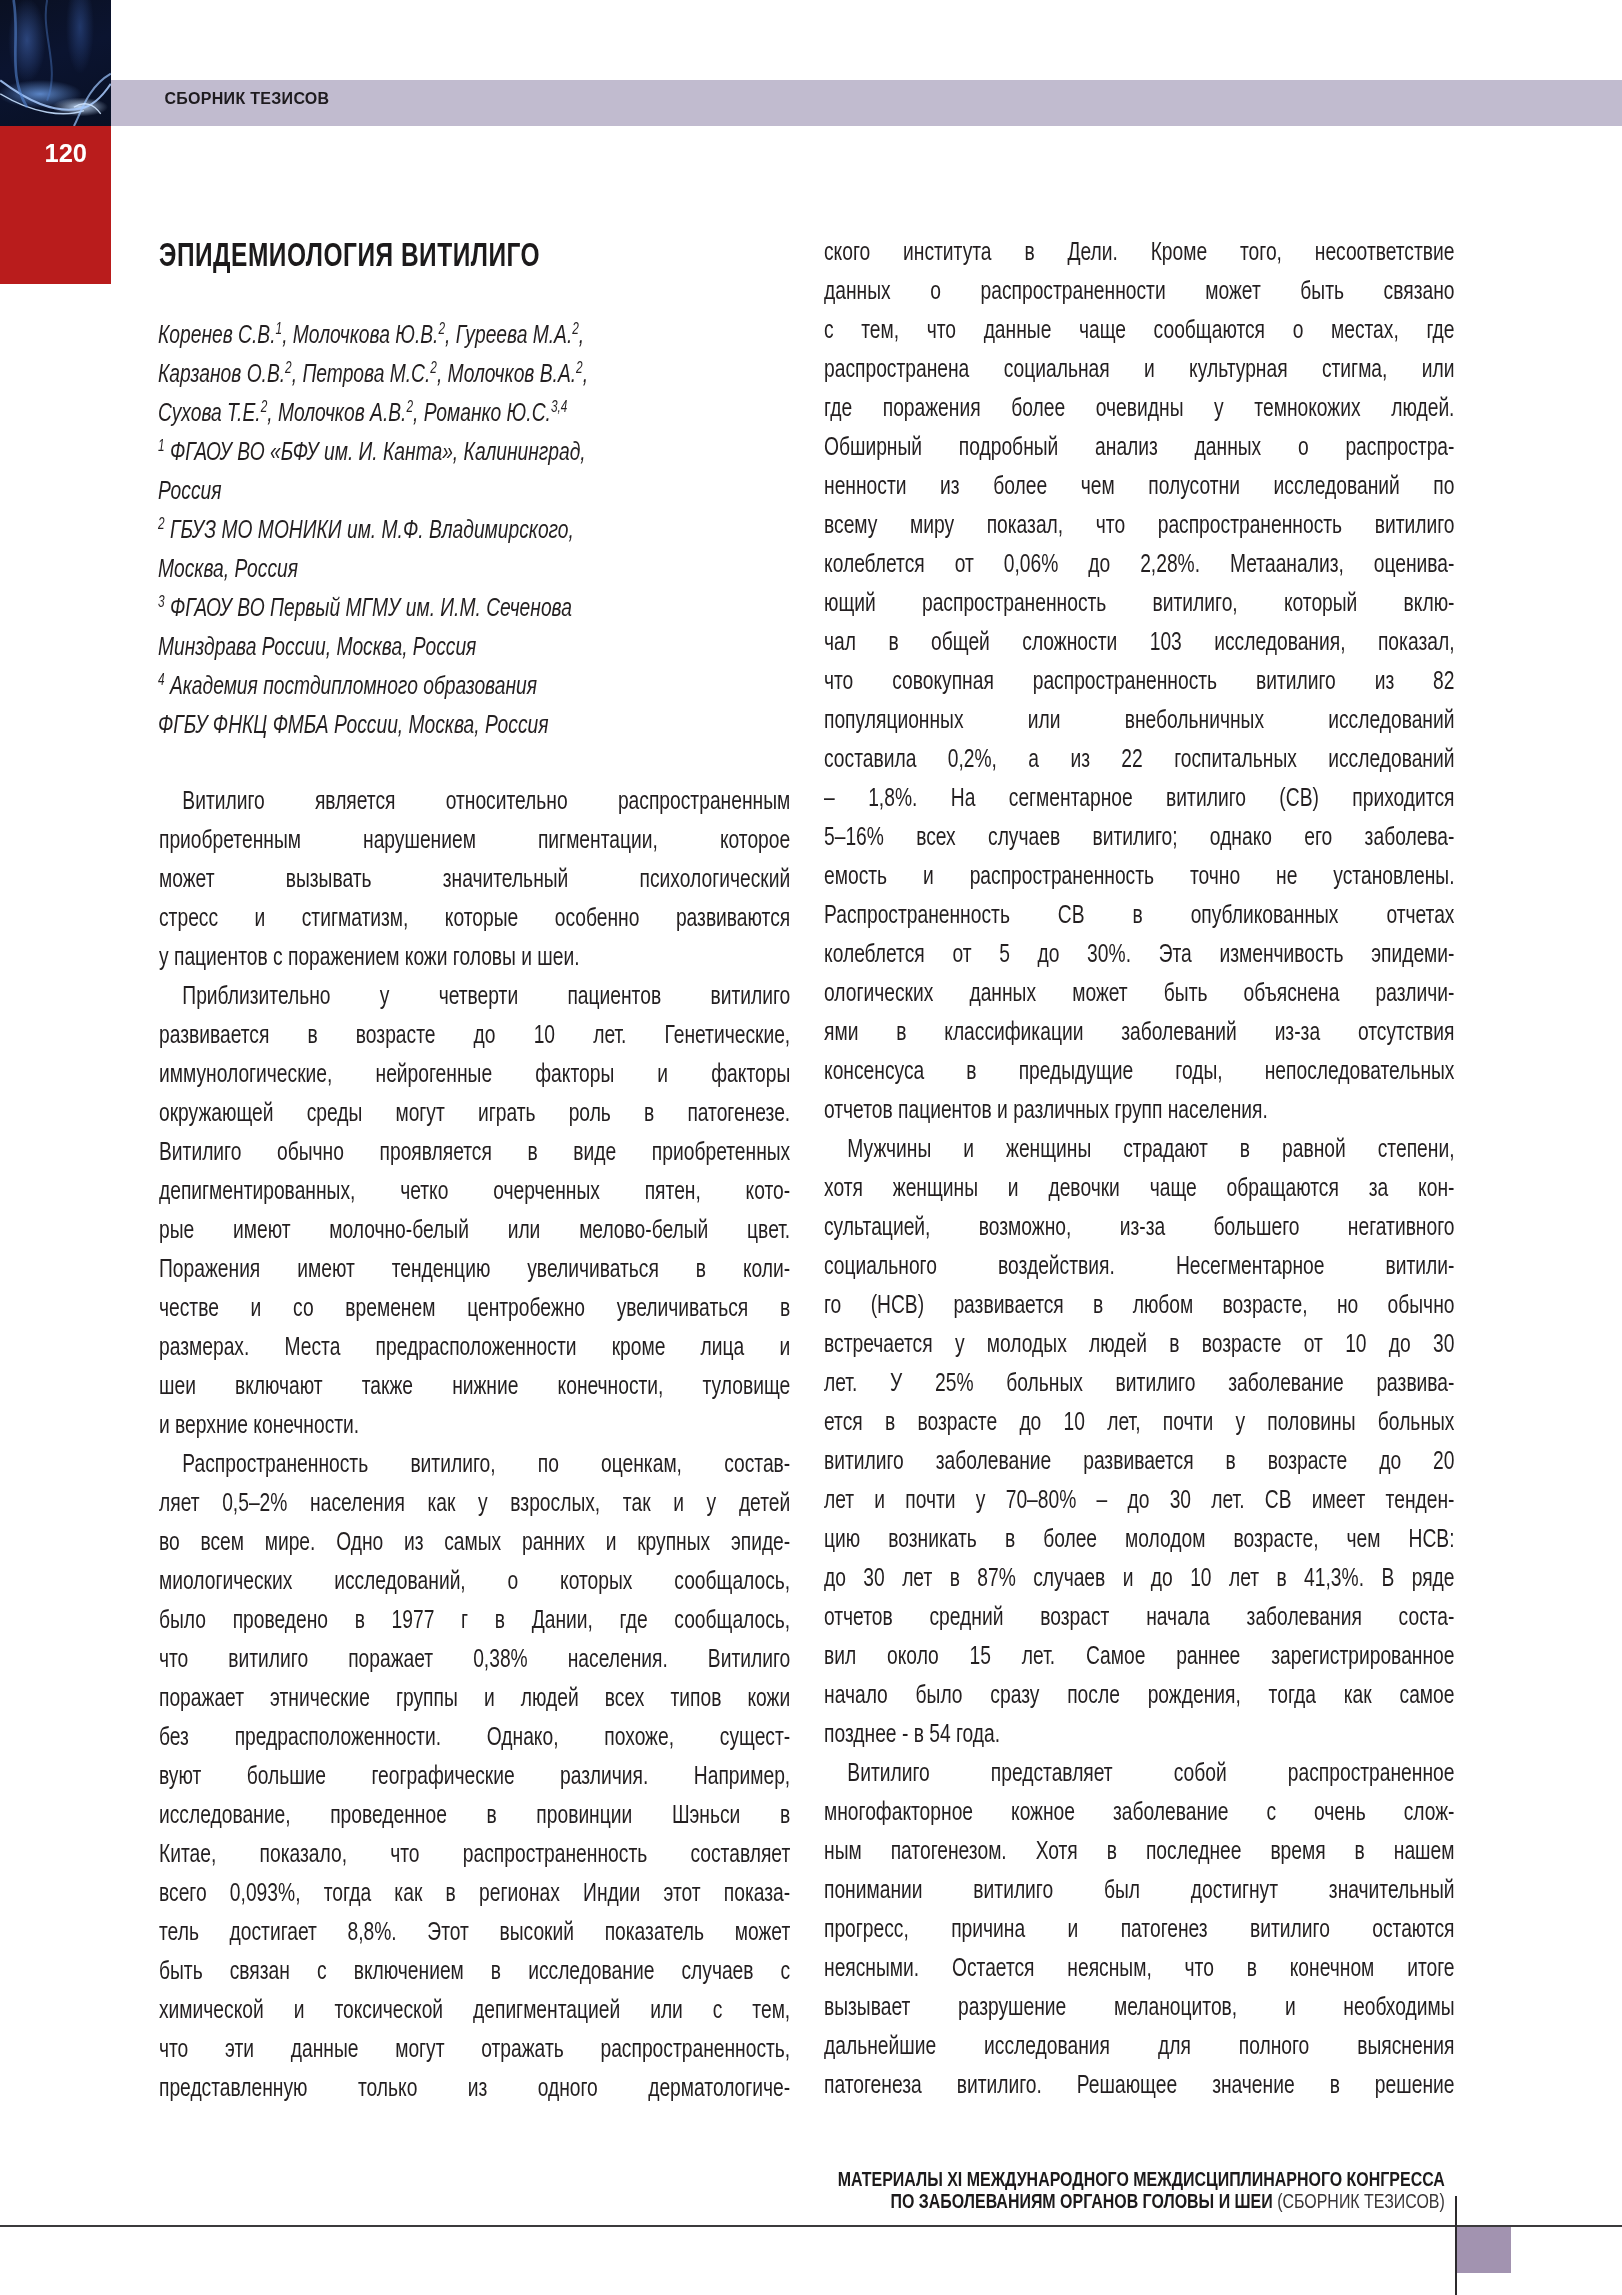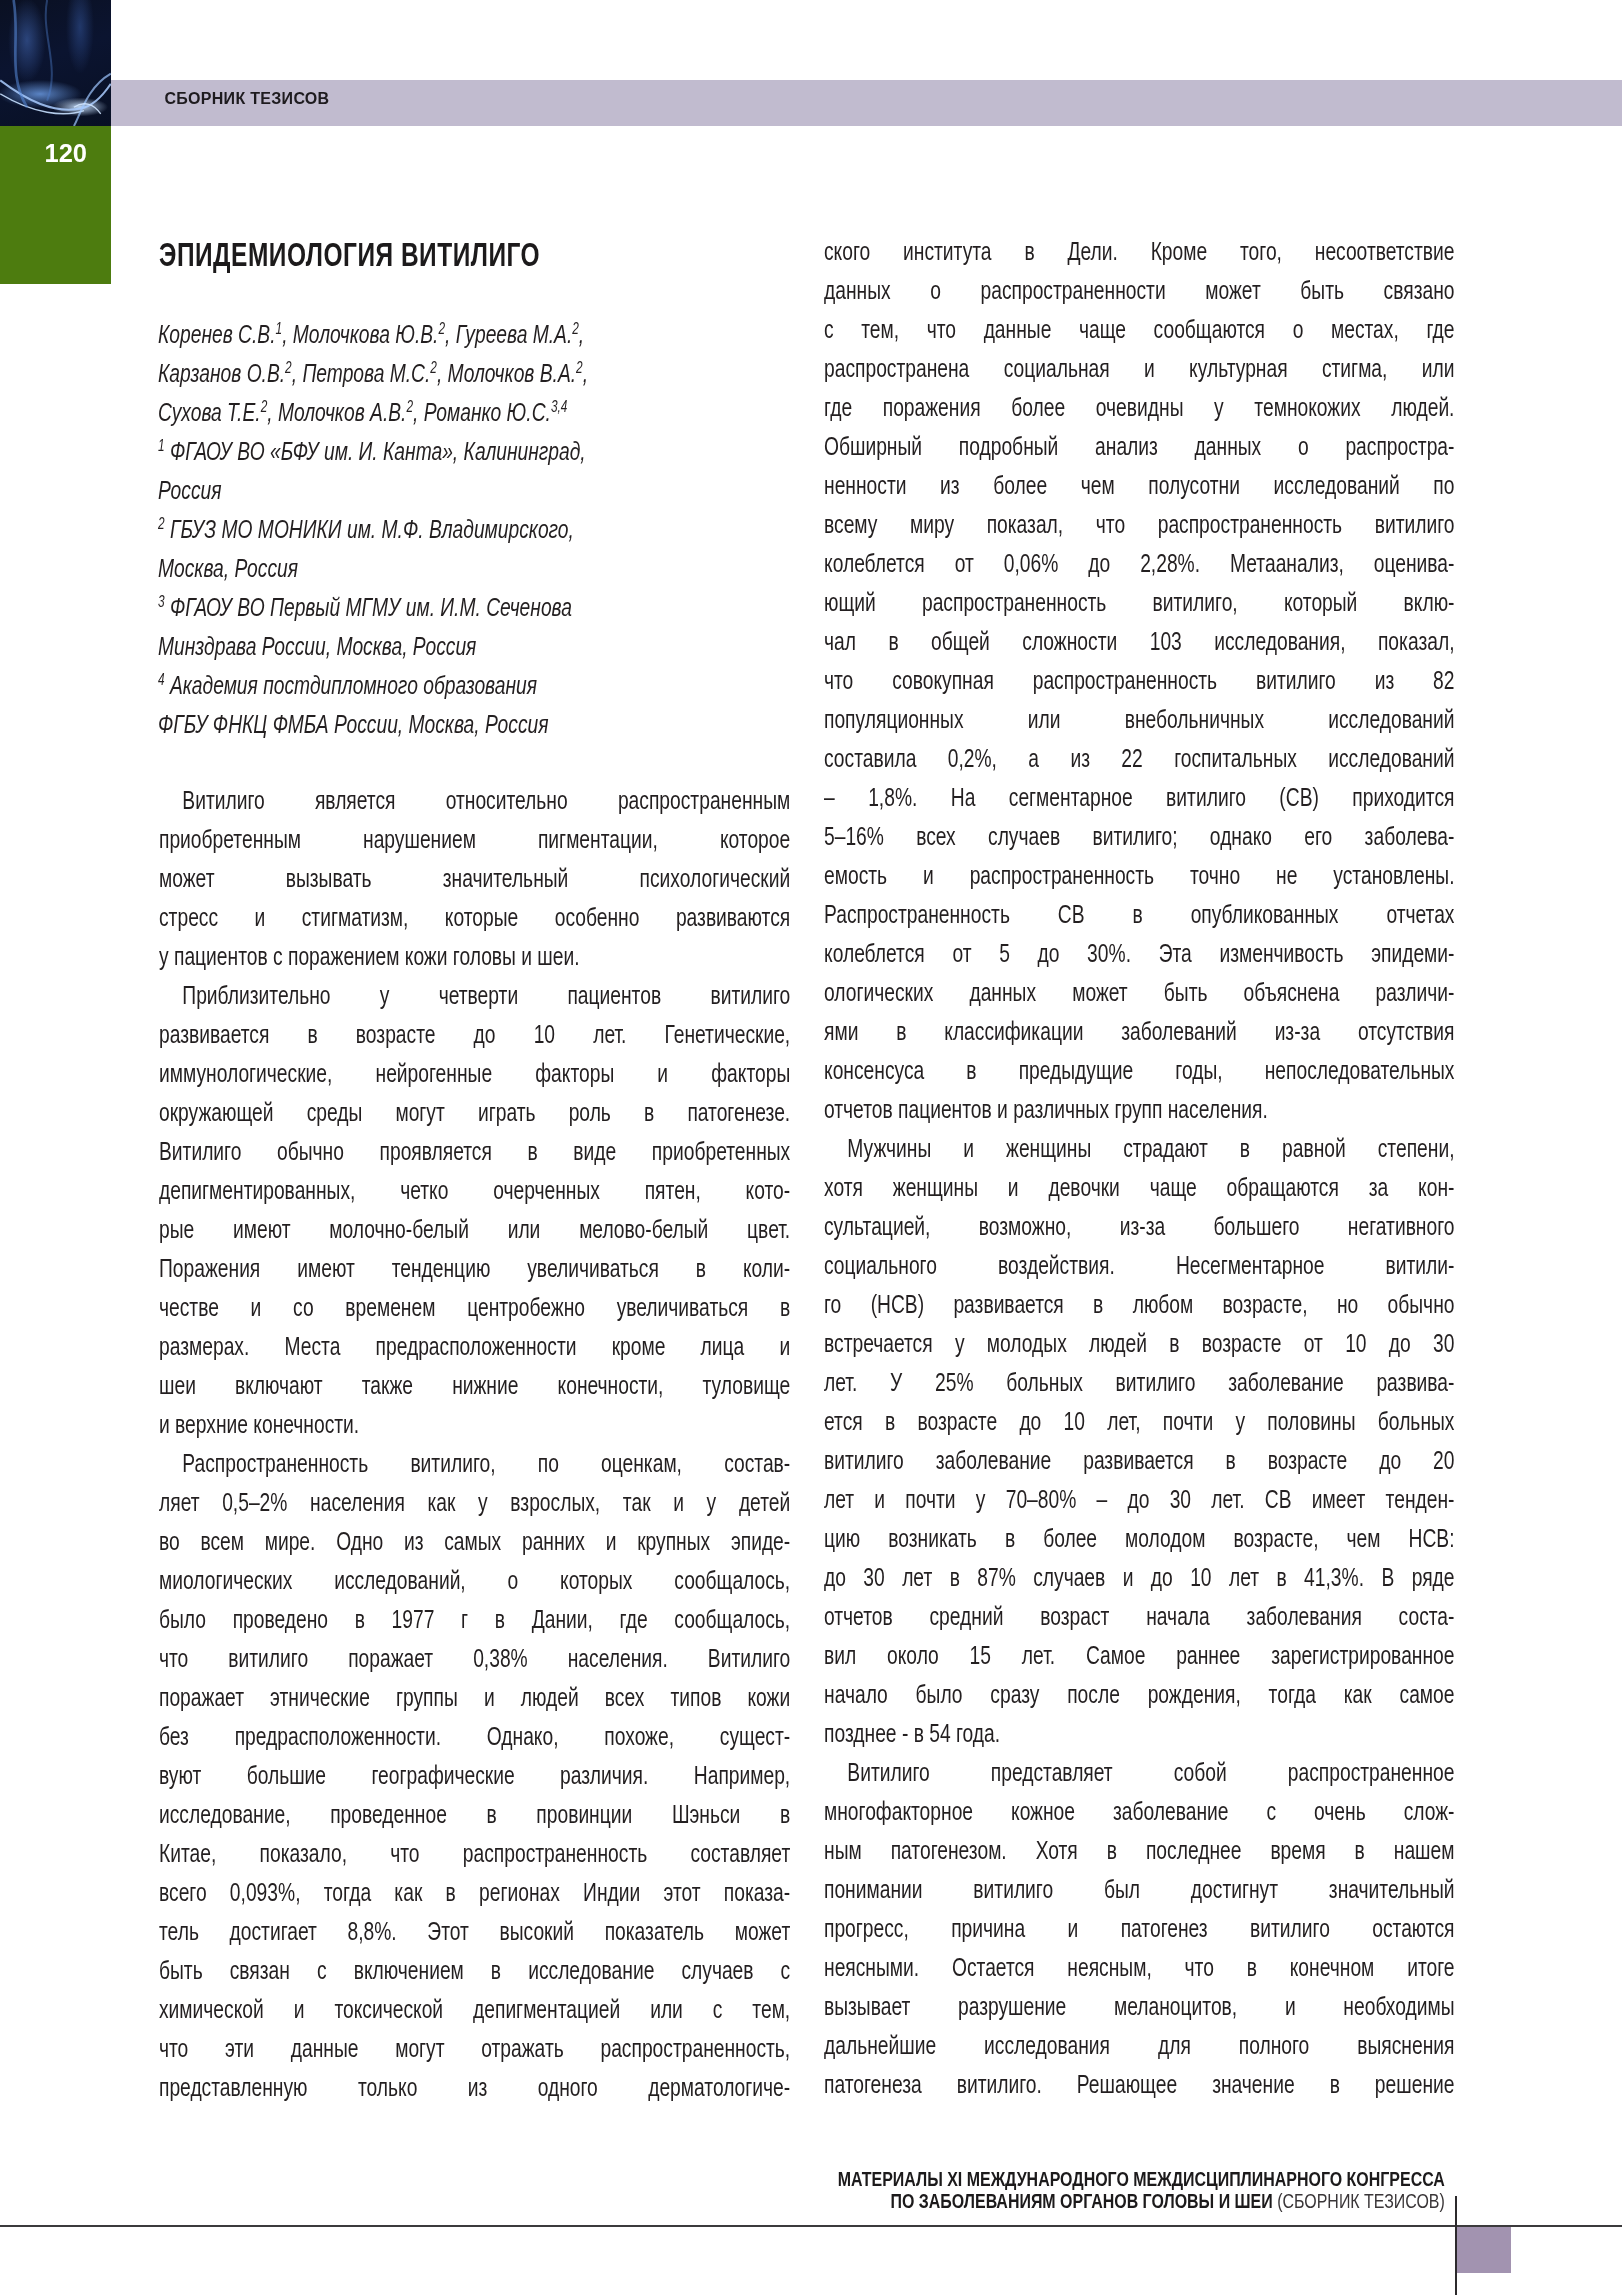--- a/index.html
+++ b/index.html
@@ -22,21 +22,21 @@
     background: #c1bbcf;
   }
   .header-title {
     position: absolute; left: 17.4px; top: 10px;
     font-family: "Liberation Sans", sans-serif; font-weight: bold; font-size: 16px; letter-spacing: 0.3px;
     color: #1e1b1f;
     margin-left: 36px;
   }
   .page-block {
     position: absolute; left: 0; top: 126px; width: 111px; height: 158px;
-    background: #4d7c0f;
+    background: #b91c1c;
   }
   .page-number {
     position: absolute; right: 24px; top: 13.4px;
     color: #ffffff; font-weight: bold; font-size: 25.5px;
     font-family: "Liberation Sans", sans-serif;
   }
 
   .article-title {
     position: absolute; left: 159px; top: 235px;
     font-family: "Liberation Sans", sans-serif; font-weight: bold; font-size: 34px;

